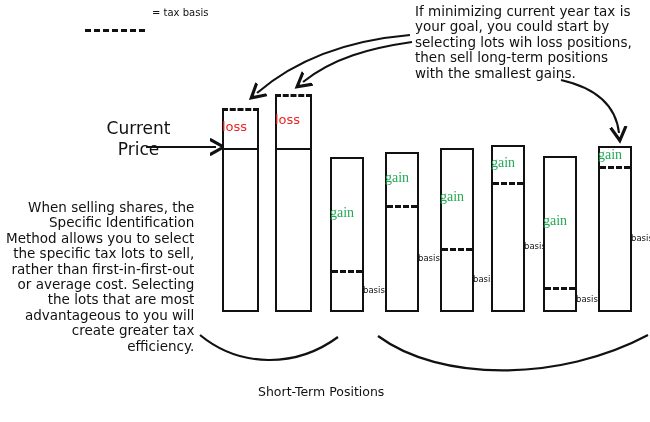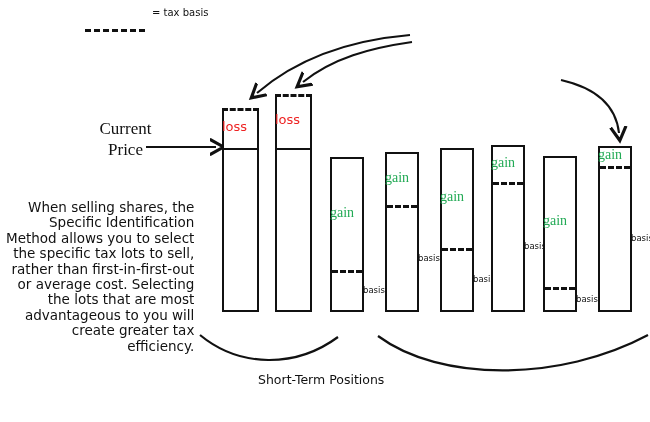--- a/index.html
+++ b/index.html
@@ -17,24 +17,24 @@
     position:absolute;left:85px;top:29px;width:60px;height:0;
     border-top:3px dashed #111;
   }
   .note-right{
     left:415px;top:4px;font-size:13.5px;line-height:15.4px;
   }
   .note-left{
     left:6px;top:200px;font-size:13.5px;line-height:15.4px;text-align:right;
   }
   .cur-price{
-    left:73px;top:118px;font-size:17px;line-height:21px;text-align:center;width:105px;font-family:Liberation Serif, serif;
+    left:86px;top:118px;font-size:17px;line-height:21px;text-align:center;width:105px;
   }
   .grp-label{position:absolute;font-size:12.5px;line-height:15px;color:#111;text-align:left;}
-  .grp-short{left:258px;top:372px;}
+  .grp-short{left:258px;top:384px;}
   .grp-long{left:462px;top:374px;}
 
   
   .bar{position:absolute;box-sizing:border-box;background:#fff;}
   .bar-body{position:absolute;box-sizing:border-box;border:2px solid #111;background:#fff;}
   .bar-loss-box{position:absolute;box-sizing:border-box;background:#fff;
     border-left:2px solid #111;border-right:2px solid #111;border-top:3px dashed #111;}
   .dashline{position:absolute;border-top:3px dashed #111;height:0;}
   .lbl{position:absolute;text-align:left;white-space:nowrap;}
   .lbl-loss{color:#ee2222;font-size:13px;}
@@ -63,20 +63,25 @@
     <path d="M146,147 L216,147" fill="none" stroke="#111" stroke-width="2.1" marker-end="url(#ah)"></path>
 
     <path d="M200,335 C240,368 296,368 338,337" fill="none" stroke="#111" stroke-width="2.2"></path>
 
     <path d="M378,336 C440,382 560,382 648,335" fill="none" stroke="#111" stroke-width="2.2"></path>
   </svg>
 
   <div class="legend-dash"></div>
   <div class="txt legend-label">= tax basis</div>
 
+  <div class="txt note-right">If minimizing current year tax is
+your goal, you could start by
+selecting lots wih loss positions,
+then sell long-term positions
+with the smallest gains.</div>
   <div class="txt note-left">When selling shares, the
 Specific Identification
 Method allows you to select
 the specific tax lots to sell,
 rather than first-in-first-out
 or average cost. Selecting
 the lots that are most
 advantageous to you will
 create greater tax
 efficiency.</div>

